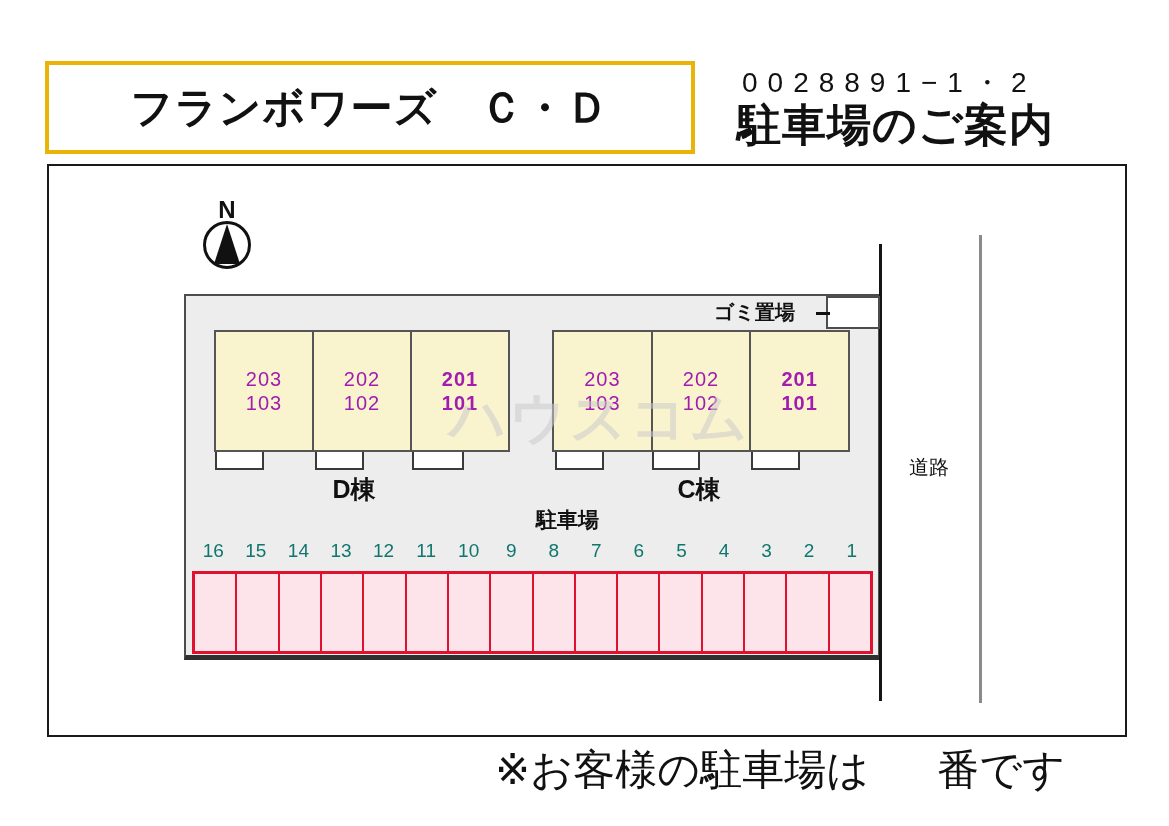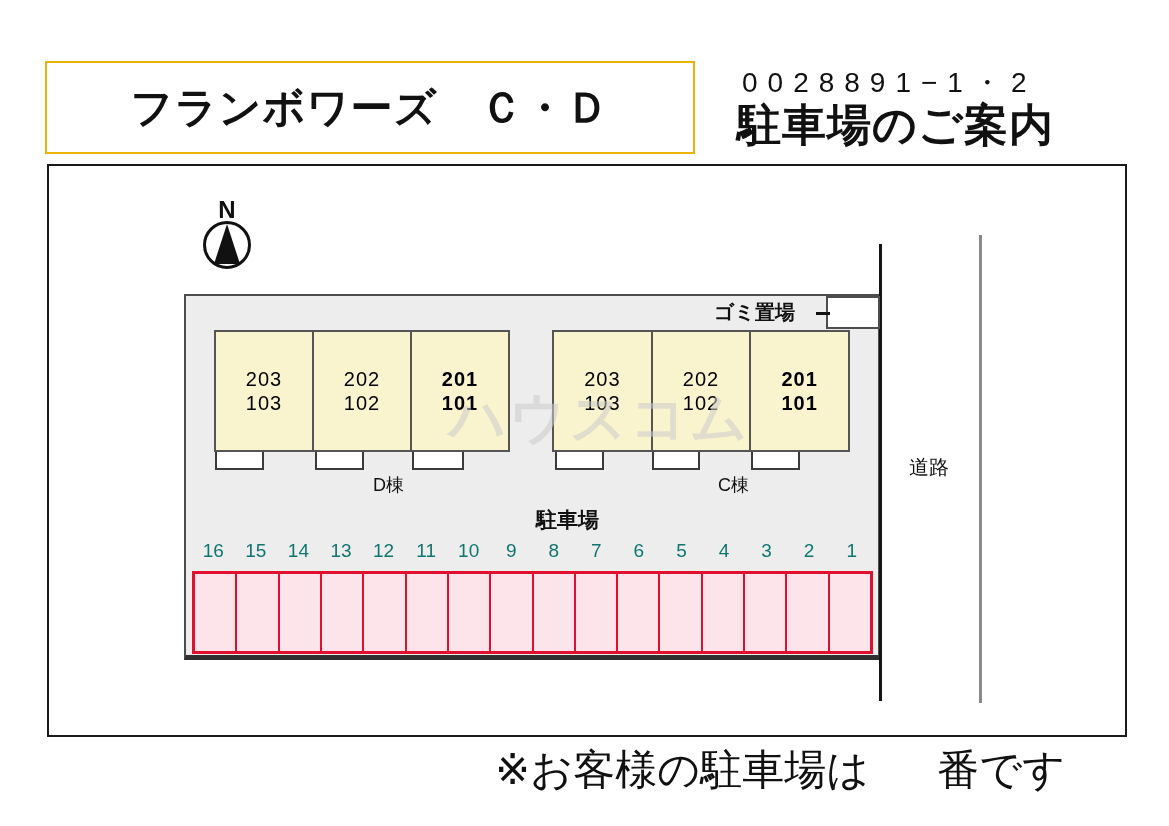--- a/index.html
+++ b/index.html
@@ -13,21 +13,21 @@
     width: 1169px;
     height: 826px;
     background: #ffffff;
     overflow: hidden;
   }
   .abs { position: absolute; }
 
   
   .title-box {
     left: 45px; top: 61px; width: 650px; height: 93px;
-    border: 2px solid #eab308;
+    border: 4px solid #eab308;
     display: flex; align-items: center; justify-content: center;
     font-size: 42px; font-weight: bold; letter-spacing: 1px;
     white-space: nowrap;
   }
   .doc-code {
     left: 742px; top: 64px;
     font-size: 28px; font-weight: normal; letter-spacing: 10px;
     white-space: nowrap;
   }
   .subtitle {
@@ -87,40 +87,40 @@
     border: 2px solid #555;
     display: flex; z-index: 2;
   }
   .building-d { left: 165px; width: 296px; }
   .building-c { left: 503px; width: 298px; }
   .unit {
     flex: 1 1 0;
     border-right: 2px solid #555;
     display: flex; flex-direction: column;
     align-items: center; justify-content: center;
-    font-size: 20px; line-height: 1.2; color: #000000;
+    font-size: 20px; line-height: 1.2; color: #a21caf;
     letter-spacing: 1px;
   }
   .unit:last-child { border-right: none; font-weight: bold; }
 
   .porch {
     background: #fff;
     border: 2px solid #3a3a3a; border-top: none;
     top: 284px; height: 20px; z-index: 1;
   }
   .porch-d1 { left: 166px; width: 49px; }
   .porch-d2 { left: 266px; width: 49px; }
   .porch-d3 { left: 363px; width: 52px; }
   .porch-c1 { left: 506px; width: 49px; }
   .porch-c2 { left: 603px; width: 48px; }
   .porch-c3 { left: 702px; width: 49px; }
 
   .bldg-label {
-    top: 307px; width: 100px; text-align: right;
-    font-size: 18px; font-weight: normal;
+    top: 307px; width: 100px; text-align: center;
+    font-size: 25px; font-weight: bold;
   }
   .bldg-label-d { left: 255px; }
   .bldg-label-c { left: 600px; }
 
   
   .parking-label {
     left: 430px; top: 340px; width: 120px; text-align: right;
     font-size: 21px; font-weight: bold;
   }
   .pnum-row {

